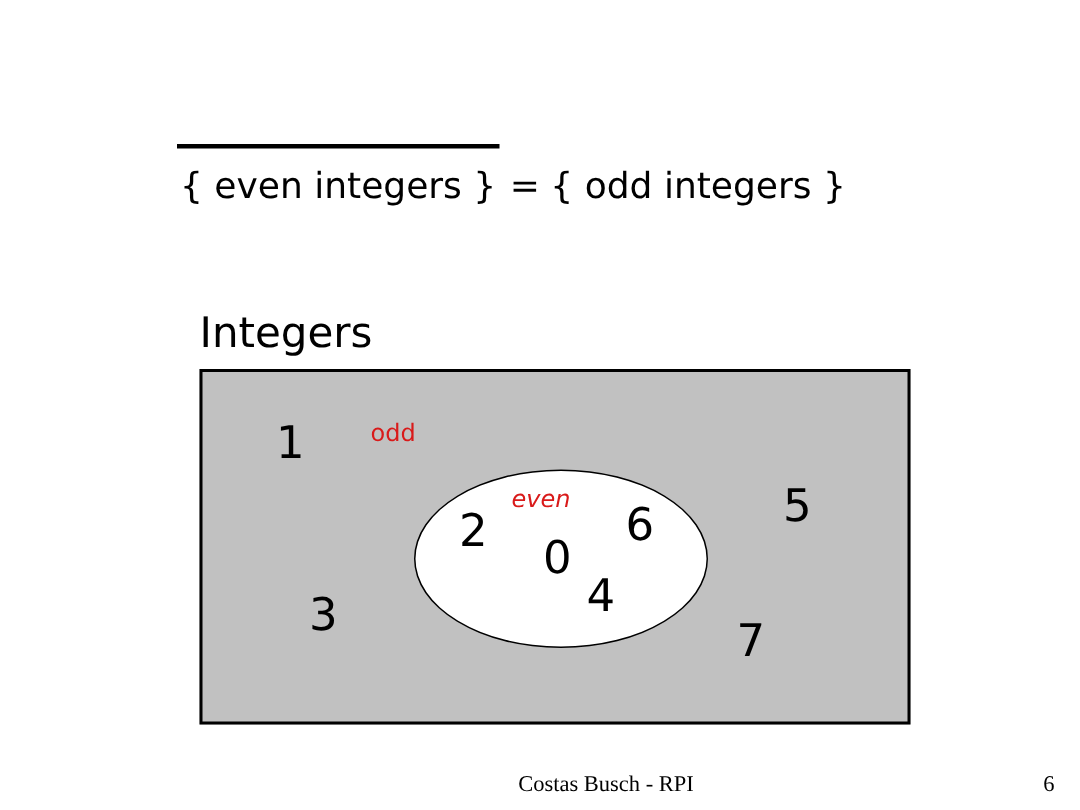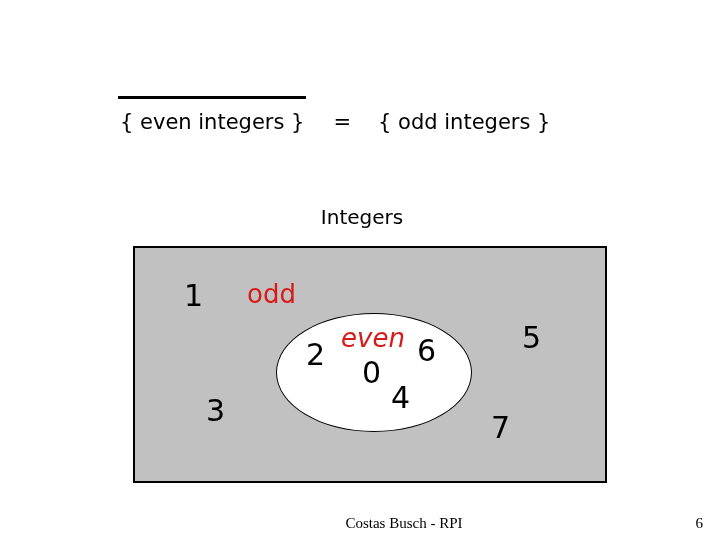--- a/index.html
+++ b/index.html
@@ -12,37 +12,36 @@
     font-family: "DejaVu Sans", sans-serif;
     color: #000000;
   }
   
   .heading {
     position: absolute;
     left: 118px;
     top: 96px;
     display: flex;
     align-items: baseline;
-    column-gap: 27px;
-    font-size: 21px;
+    column-gap: 7px;
+    font-size: 24px;
     white-space: nowrap;
   }
   .set-overlined {
     display: inline-block;
     border-top: 3px solid #000000;
     padding: 11px 2px 0 2px;
   }
   
   .universe-title {
     position: absolute;
     left: 133px;
     top: 205px;
     width: 458px;
-    text-align: center;
-    font-size: 20px;
+    font-size: 28px;
   }
   
   .universe-box {
     position: absolute;
     left: 133px;
     top: 246px;
     width: 470px;
     height: 233px;
     background: var(--gray, #c1c1c1);
     border: 2px solid #000000;
@@ -58,21 +57,21 @@
     border: 1.5px solid #000000;
     border-radius: 50%;
   }
   .num {
     position: absolute;
     font-size: 30px;
     line-height: 1;
   }
   .region-label {
     position: absolute;
-    font-size: 26px;
+    font-size: 16px;
     line-height: 1;
     color: var(--red, #d91a1a);
   }
   
   .n1   { left: 49px;  top: 33px;  }
   .n3   { left: 71px;  top: 148px; }
   .n5   { left: 387px; top: 75px;  }
   .n7   { left: 356px; top: 165px; }
   .n2   { left: 171px; top: 92px;  }
   .n0   { left: 227px; top: 110px; }

